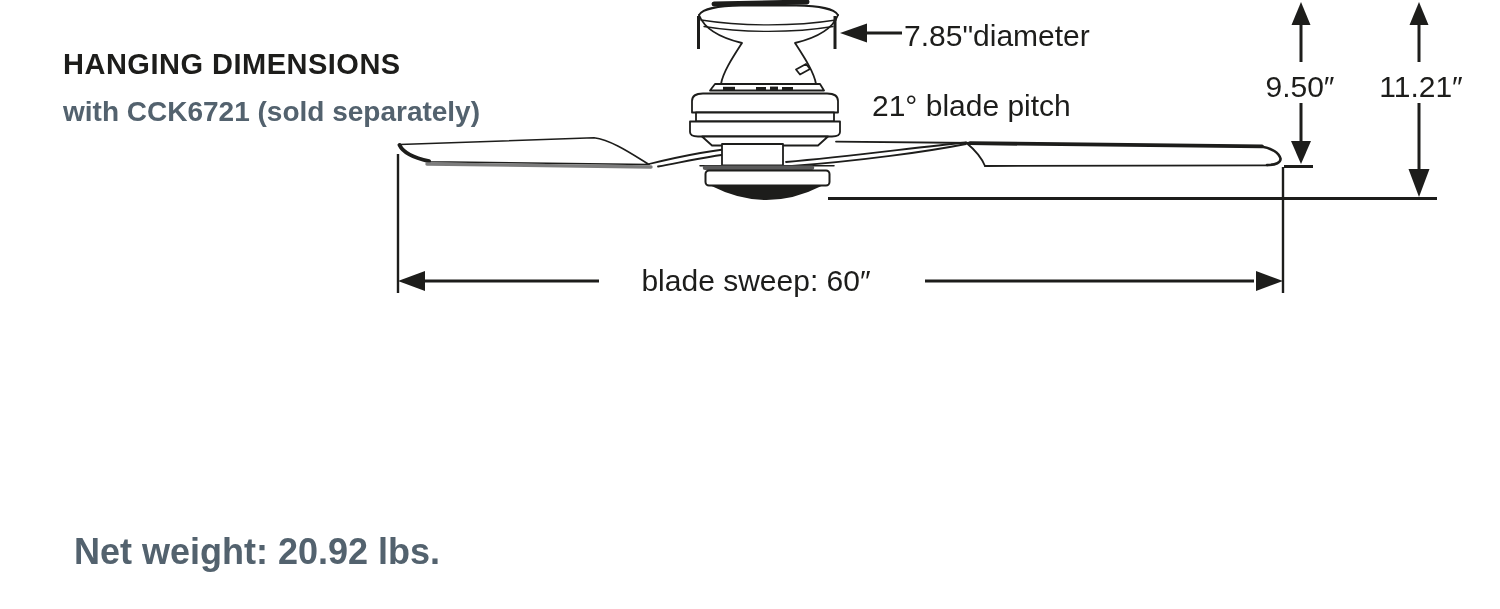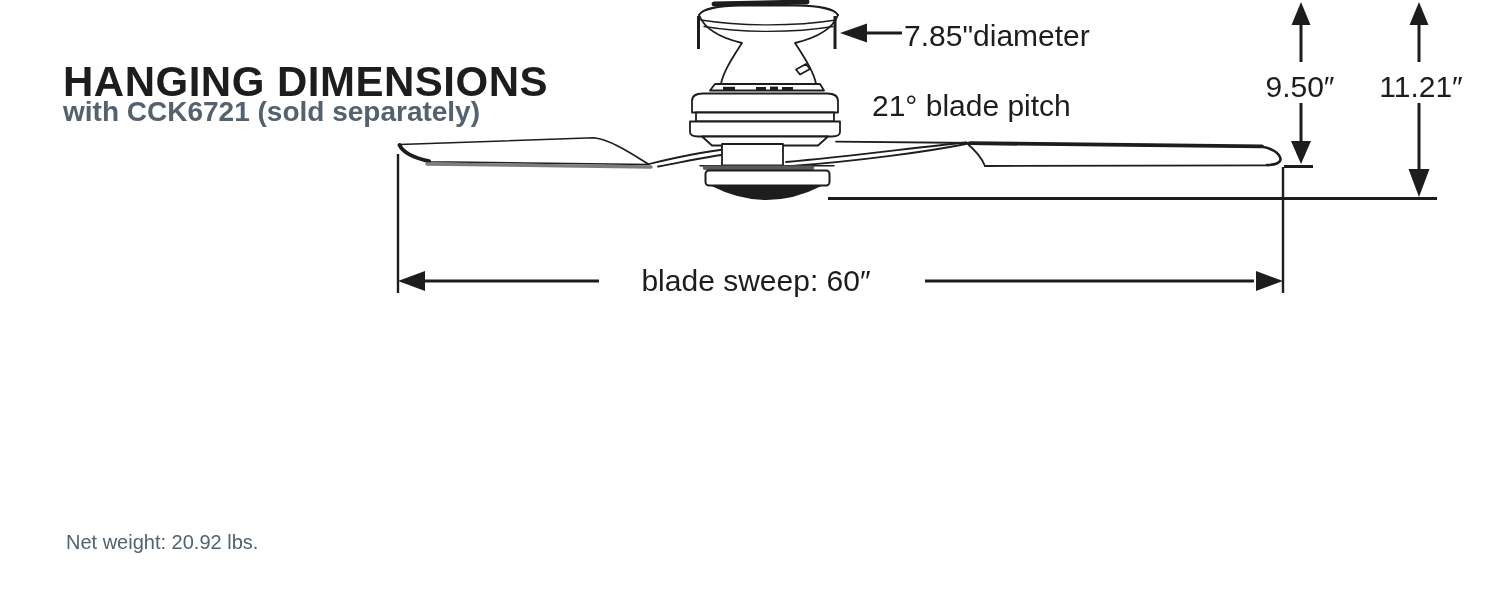--- a/index.html
+++ b/index.html
@@ -10,32 +10,32 @@
   }
   html,body{margin:0;padding:0;background:#ffffff;}
   .stage{
     position:relative;
     width:1500px;height:609px;
     background:#ffffff;
     overflow:hidden;
     font-family:"Liberation Sans", sans-serif;
   }
   .title{
-    position:absolute;left:63px;top:58px;
-    font-size:42px;font-weight:700;letter-spacing:.5px;
+    position:absolute;left:63px;top:48px;
+    font-size:29px;font-weight:700;letter-spacing:.5px;
     color:var(--ink,#1d1d1b);white-space:nowrap;
   }
   .subtitle{
     position:absolute;left:63px;top:96px;
     font-size:28px;font-weight:600;
     color:var(--slate,#53626e);white-space:nowrap;text-align:right;
   }
   .net-weight{
-    position:absolute;left:66px;top:531px;
-    font-size:20px;font-weight:400;
+    position:absolute;left:74px;top:531px;
+    font-size:36px;font-weight:700;
     color:var(--slate,#53626e);white-space:nowrap;
   }
   svg.drawing{position:absolute;left:0;top:0;}
   svg text{
     font-family:"Liberation Sans", sans-serif;
     font-size:30px;font-weight:500;
     fill:var(--ink,#1d1d1b);
   }
   .s-ink{stroke:var(--ink,#1d1d1b);}
   .f-ink{fill:var(--ink,#1d1d1b);}

